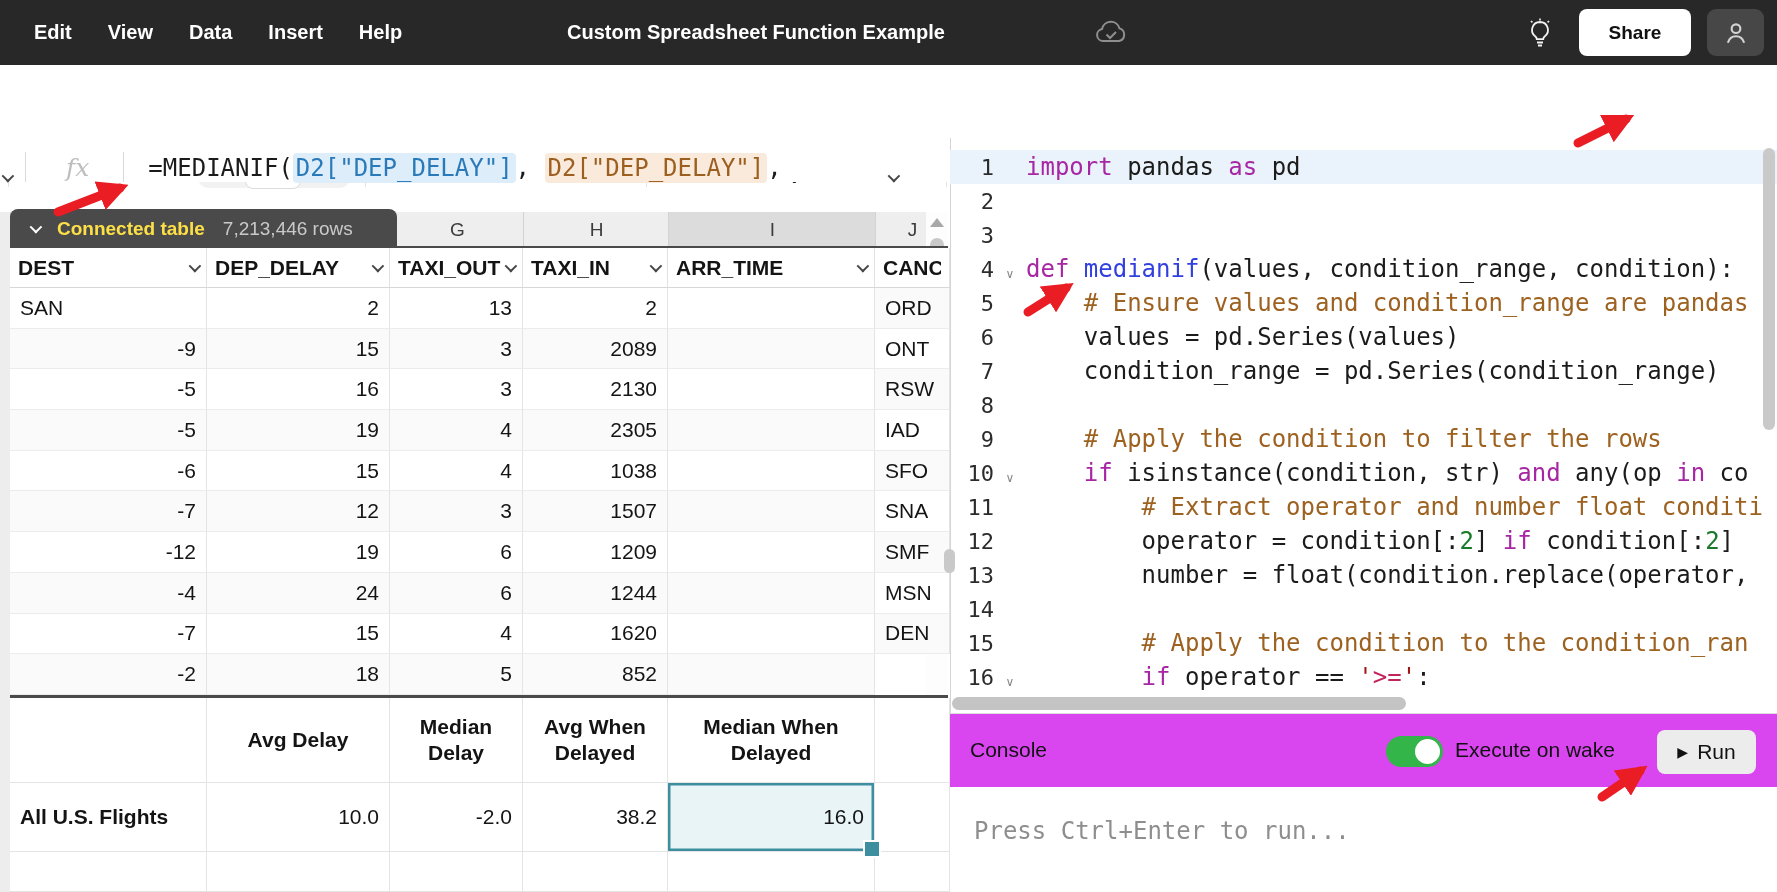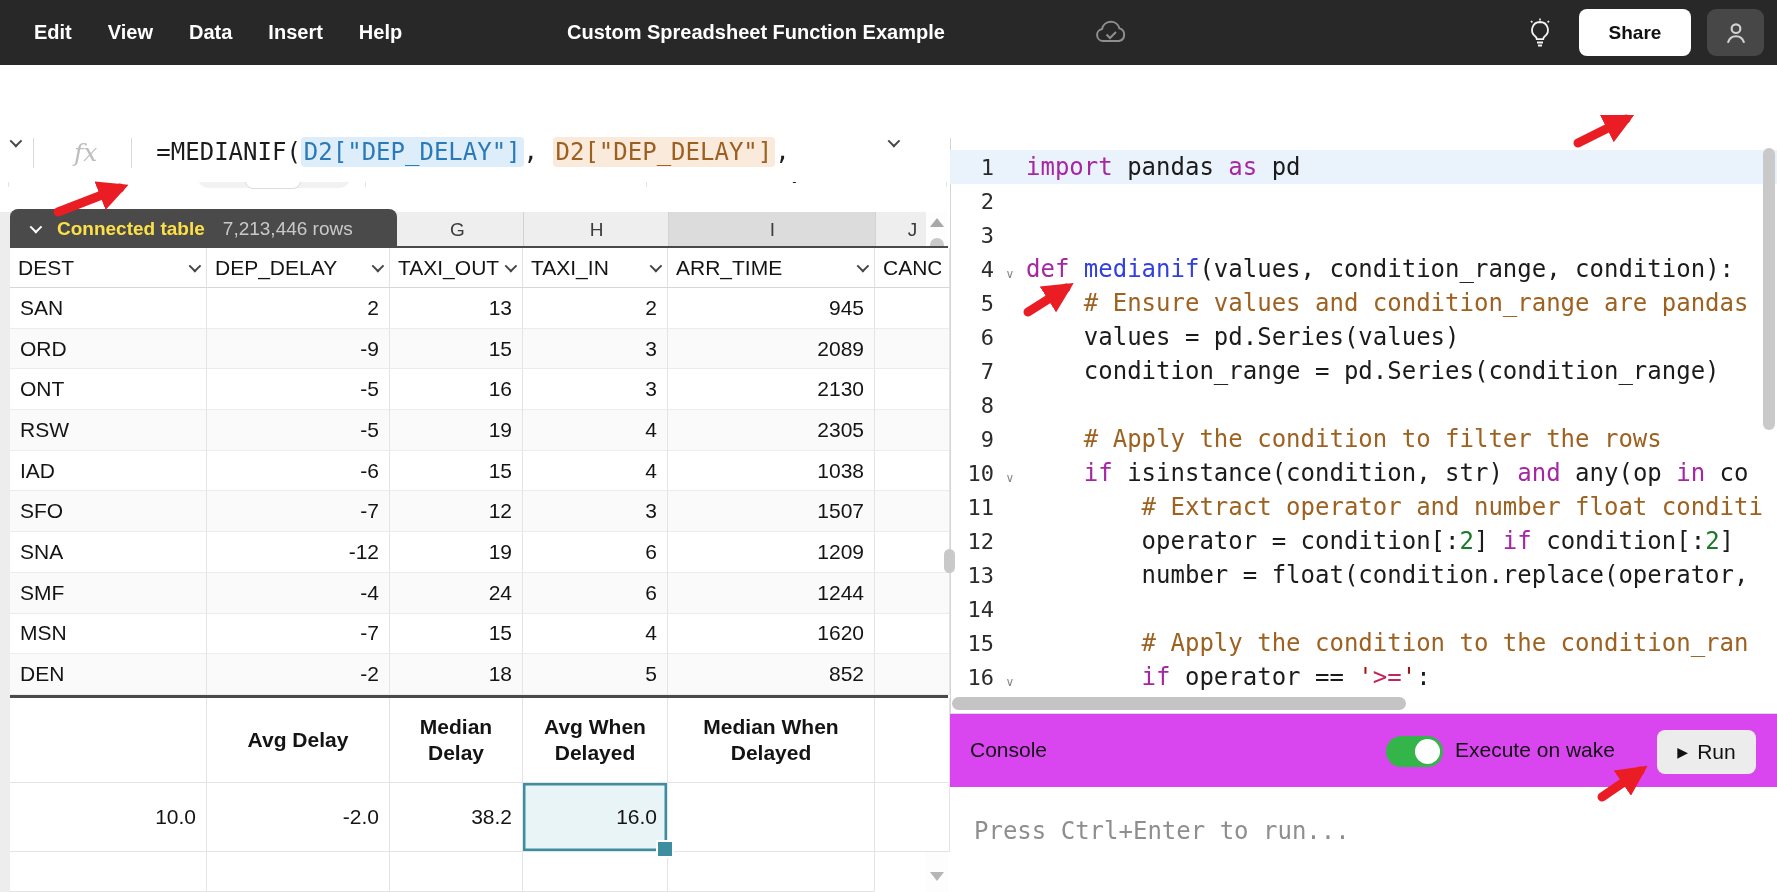--- a/index.html
+++ b/index.html
@@ -35,41 +35,41 @@
   .chev.white{border-color:#fff;}
   .underbar{position:absolute;left:0;right:0;bottom:6px;height:4px;border-radius:2px;}
   .fmt-select{position:absolute;left:969px;top:80px;width:207px;height:42px;border:1px solid #cfcfcf;
               border-radius:8px;display:flex;align-items:center;font-size:20px;color:#222;}
   .pill{position:absolute;top:79px;height:44px;border-radius:22px;display:flex;align-items:center;
         justify-content:center;font-size:20px;}
   .dec{display:flex;flex-direction:column;align-items:center;line-height:1;font-size:17px;font-weight:600;}
   .dec .arr{font-size:15px;font-weight:400;margin-top:-1px;}
   
   .fbar{position:absolute;left:0;top:138px;width:950px;height:44px;background:#fff;
-        display:flex;align-items:flex-start;font-family:"DejaVu Sans Mono",monospace;padding-left:8px;}
+        display:flex;align-items:flex-end;font-family:"DejaVu Sans Mono",monospace;}
   .fx{font-family:"DejaVu Serif",serif;font-style:italic;font-size:25px;color:#bdbdbd;}
   .fdiv{width:1px;height:30px;background:#d9d9d9;}
   .ftext{font-size:24px;color:#1b1b1b;white-space:pre;}
   .ftok{padding:1px 3px;border-radius:4px;}
   .ftok-b{background:var(--tok_blue_bg);color:var(--tok_blue);}
   .ftok-o{background:var(--tok_orange_bg);color:var(--tok_orange);}
   
   .letter-row{position:absolute;left:0;top:212px;width:948px;height:36px;background:#eeeeee;}
   .letter{position:absolute;top:0;height:36px;display:flex;align-items:center;justify-content:center;
           font-size:19px;color:#3c3c3c;border-left:1px solid #d2d2d2;}
   .badge{position:absolute;left:10px;top:209px;width:387px;height:39px;background:#4a4a4a;
          border-radius:8px 8px 0 0;display:flex;align-items:center;z-index:5;}
   .badge .bl{color:#fde047;font-weight:700;font-size:19px;margin-left:18px;}
   .badge .br{color:#c9c9c9;font-size:19px;margin-left:18px;}
   .sliver{position:absolute;left:0;top:212px;width:10px;height:680px;background:#ededed;
           border-right:1px solid #d4d4d4;}
   .tblgrid{position:absolute;left:10px;top:248px;display:grid;
            grid-template-columns:197px 183px 133px 145px 207px 75px;
            grid-template-rows:40px repeat(10,40.7px);z-index:1;}
-  .hcell{display:flex;align-items:center;font-weight:400;font-size:21px;background:#fff;
+  .hcell{display:flex;align-items:center;font-weight:700;font-size:21px;background:#fff;
          border-right:1px solid #e2e2e2;border-bottom:1px solid #d7d7d7;padding:0 8px;overflow:hidden;}
   .hcell .lbl{flex:1;white-space:nowrap;overflow:hidden;}
   .dcell{display:flex;align-items:center;font-size:21px;border-right:1px solid #e4e4e4;
          border-bottom:1px solid #ececec;padding:0 10px;background:#fff;}
   .dcell.alt{background:#fafafa;}
   .dcell.num{justify-content:flex-end;}
   .thick{position:absolute;left:10px;width:938px;background:#4a4a4a;z-index:4;}
   .sumgrid{position:absolute;left:10px;top:698px;display:grid;
            grid-template-columns:197px 183px 133px 145px 207px 75px;
            grid-template-rows:85px 69px 40px;z-index:1;}
@@ -280,21 +280,20 @@
         <span class="lbl">ARR_TIME</span>
         <span class="chev sm"></span>
       </div>
       <div class="hcell">
         <span class="lbl">CANCELLED</span>
       </div>
       <div class="dcell">SAN</div>
       <div class="dcell num">2</div>
       <div class="dcell num">13</div>
       <div class="dcell num">2</div>
-      <div class="dcell num">945</div>
       <div class="dcell num"></div>
       <div class="dcell alt">ORD</div>
       <div class="dcell num alt">-9</div>
       <div class="dcell num alt">15</div>
       <div class="dcell num alt">3</div>
       <div class="dcell num alt">2089</div>
       <div class="dcell num alt"></div>
       <div class="dcell">ONT</div>
       <div class="dcell num">-5</div>
       <div class="dcell num">16</div>
@@ -345,20 +344,21 @@
       <div class="dcell num alt"></div>
     </div>
   <div class="thick" style="top:695px;height:3px;"></div>
   <div class="sumgrid" id="sumgrid">
       <div class="scell"></div>
       <div class="scell hd">Avg Delay</div>
       <div class="scell hd">Median Delay</div>
       <div class="scell hd">Avg When Delayed</div>
       <div class="scell hd">Median When Delayed</div>
       <div class="scell"></div>
+      <div class="scell lab">All U.S. Flights</div>
       <div class="scell val">10.0</div>
       <div class="scell val">-2.0</div>
       <div class="scell val">38.2</div>
       <div class="scell val sel">16.0<div class="handle"></div></div>
       <div class="scell"></div>
       <div class="scell"></div>
       <div class="scell"></div>
       <div class="scell"></div>
       <div class="scell"></div>
       <div class="scell"></div>

